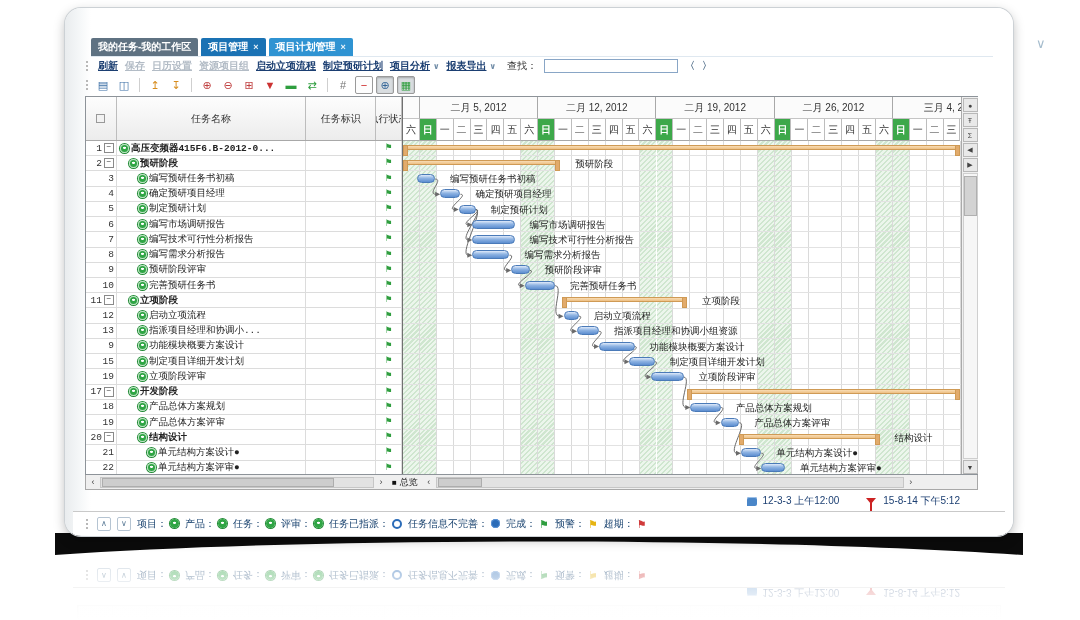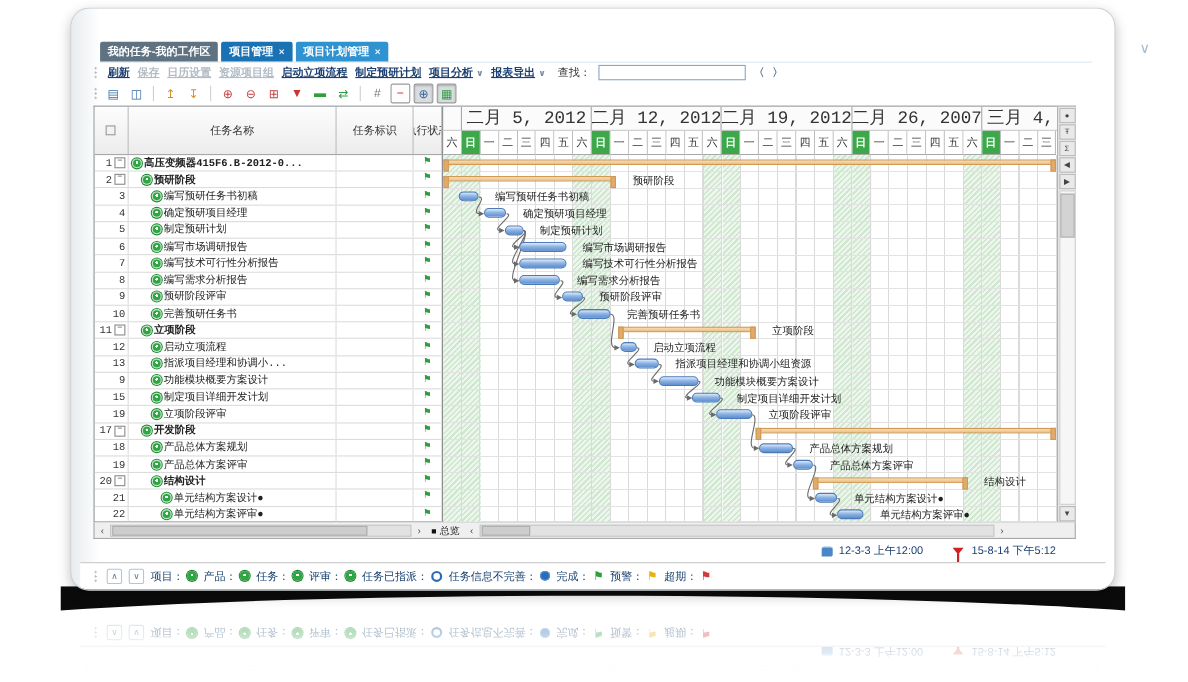--- a/index.html
+++ b/index.html
@@ -54,22 +54,22 @@
        text-align:center;color:#444;flex:none;cursor:pointer;}
   .tci{width:9px;height:9px;border-radius:50%;flex:none;margin-right:2px;
        background:radial-gradient(circle at 50% 42%,#fff 0 1.2px,#2fa544 1.3px);
        box-shadow:inset 0 0 0 1px rgba(255,255,255,.7),0 0 0 1px #238b37;}
   .tname{overflow:hidden;white-space:nowrap;}
   .bold{font-weight:bold;}
   .flagg{color:#2f9e3f;font-size:10px;line-height:10px;}
   
   .gantt{position:absolute;left:317px;top:0;width:558px;height:100%;overflow:hidden;}
   .gweeks{position:absolute;left:0;top:0;width:100%;height:22px;display:flex;background:#fbfbfb;}
-  .gw{box-sizing:border-box;border-right:1px solid #a8a8a8;border-bottom:1px solid #c5c5c5;font-size:16px;
-      color:#333;display:flex;align-items:center;justify-content:center;overflow:hidden;white-space:nowrap;flex:none;font-family:Liberation Mono, monospace;}
+  .gw{box-sizing:border-box;border-right:1px solid #a8a8a8;border-bottom:1px solid #c5c5c5;font-size:10px;
+      color:#333;display:flex;align-items:center;justify-content:center;overflow:hidden;white-space:nowrap;flex:none;}
   .gdays{position:absolute;left:0;top:22px;width:100%;height:22px;display:flex;}
   .gd{box-sizing:border-box;border-right:1px solid #bdbdbd;border-bottom:1px solid #a8a8a8;font-size:10px;
       color:#333;display:flex;align-items:center;justify-content:center;flex:none;background:#fff;}
   .gd.sun{background:#3da84a;color:#fff;font-weight:bold;}
   .gbody{position:absolute;left:0;top:44px;width:558px;height:335px;overflow:hidden;background:#fff;}
   .wknd{position:absolute;top:0;height:100%;z-index:1;
         background:repeating-linear-gradient(135deg,#cfe6cf 0 1.5px,#ecf6ec 1.5px 3.5px);}
   .glines{position:absolute;inset:0;z-index:2;pointer-events:none;
         background:repeating-linear-gradient(to bottom,transparent 0 14.23px,#e2e2e2 14.23px 15.23px),
                    repeating-linear-gradient(to right,transparent 0 15.9px,#dadada 15.9px 16.9px);}
@@ -487,21 +487,21 @@
               <span class="flagg">⚑</span>
             </div>
           </div>
         </div>
       <div class="gantt">
         <div class="gweeks" id="gweeks">
             <div class="gw" style="width: 16.9px;"></div>
             <div class="gw" style="width: 118.3px;">二月 5, 2012</div>
             <div class="gw" style="width: 118.3px;">二月 12, 2012</div>
             <div class="gw" style="width: 118.3px;">二月 19, 2012</div>
-            <div class="gw" style="width: 118.3px;">二月 26, 2007</div>
+            <div class="gw" style="width: 118.3px;">二月 26, 2012</div>
             <div class="gw" style="width: 118.3px;">三月 4, 2012</div>
           </div>
         <div class="gdays" id="gdays">
             <div class="gd" style="width: 16.9px;">六</div>
             <div class="gd sun" style="width: 16.9px;">日</div>
             <div class="gd" style="width: 16.9px;">一</div>
             <div class="gd" style="width: 16.9px;">二</div>
             <div class="gd" style="width: 16.9px;">三</div>
             <div class="gd" style="width: 16.9px;">四</div>
             <div class="gd" style="width: 16.9px;">五</div>

